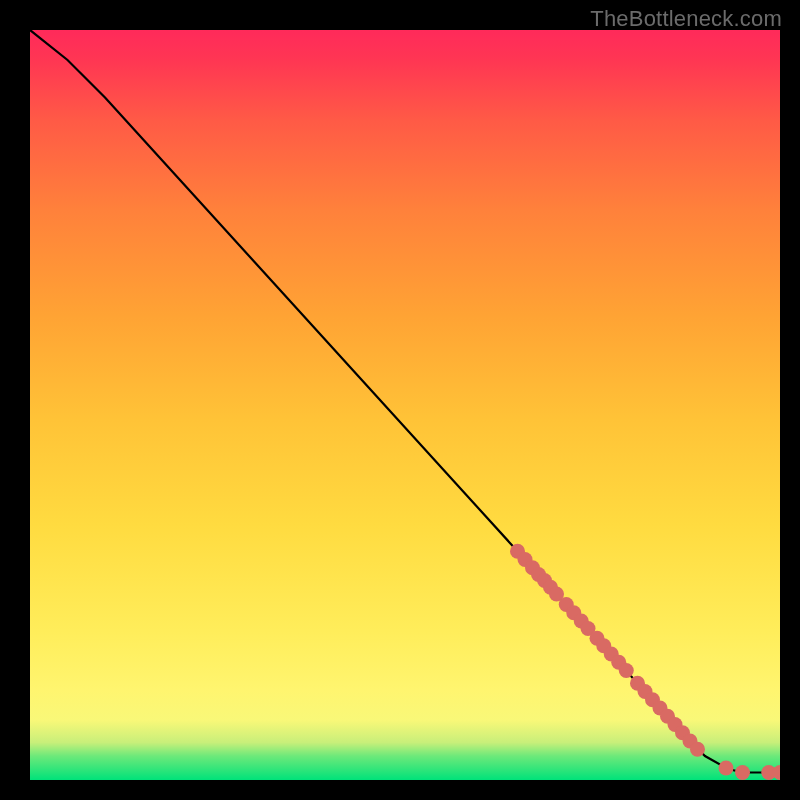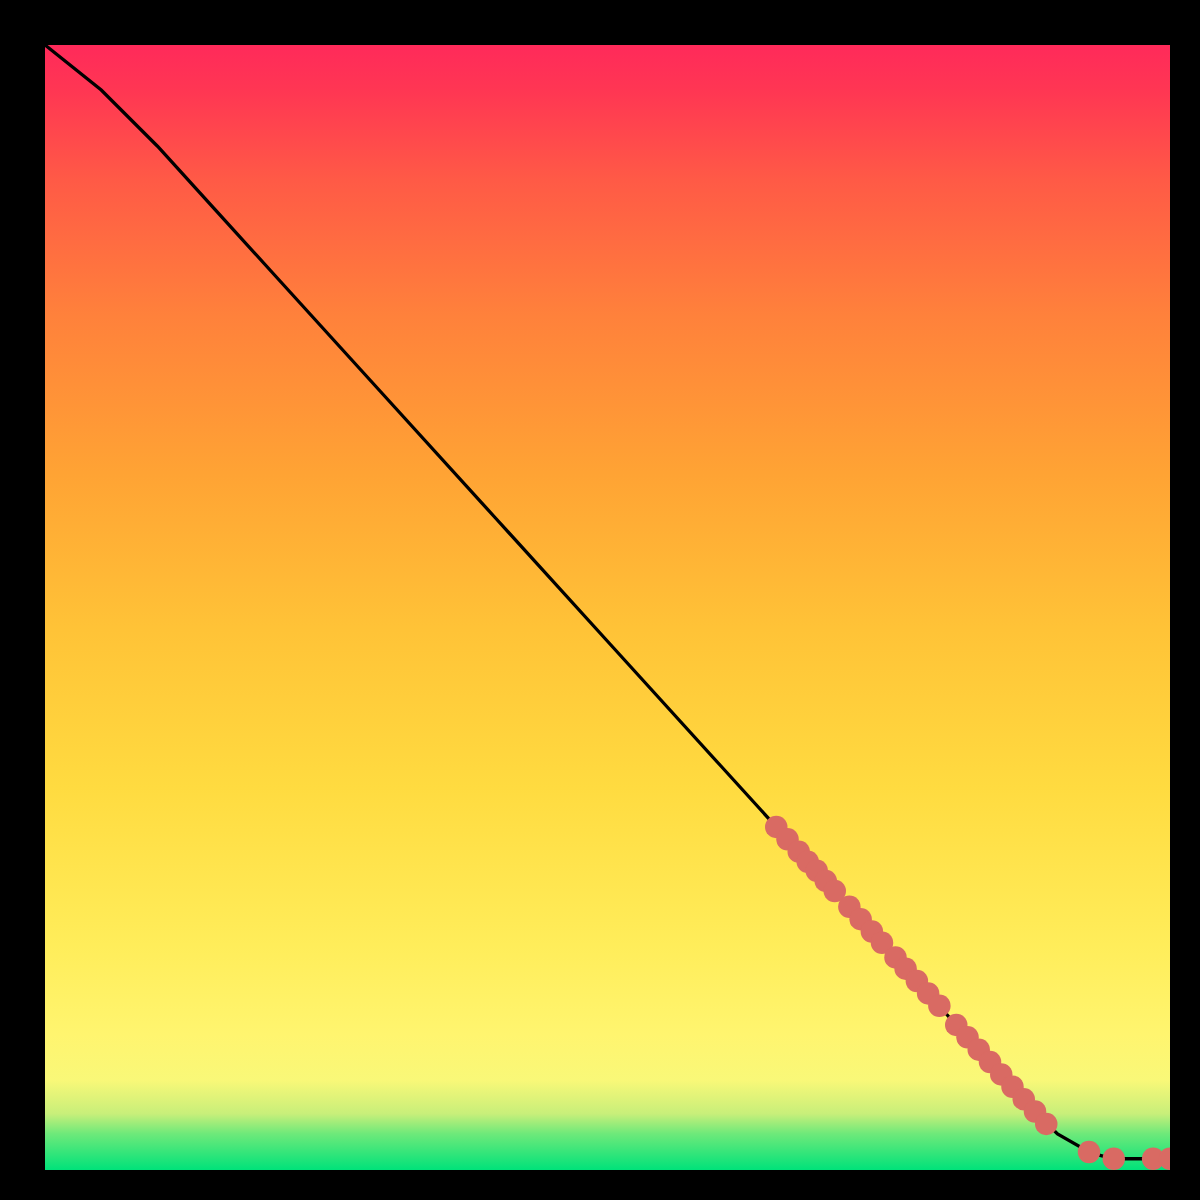--- a/index.html
+++ b/index.html
@@ -55,20 +55,21 @@
     left: 0;
     top: 0;
     width: 750px;
     height: 750px;
   }
 </style>
 </head>
 <body>
 
 <div id="stage">
+  <div id="watermark">TheBottleneck.com</div>
   <div id="plot-area">
     <svg id="overlay" viewBox="0 0 750 750">
       <path id="curve-path" fill="none" stroke="#000000" stroke-width="2.2" stroke-linecap="round" d="M0.00 0.00 L37.50 30.00 L75.00 67.50 L112.50 108.75 L150.00 150.00 L225.00 232.50 L300.00 315.00 L375.00 397.50 L450.00 480.00 L487.50 521.25 L525.00 562.50 L562.50 603.75 L600.00 645.00 L637.50 686.25 L660.00 711.00 L675.00 726.00 L697.50 738.75 L712.50 742.50 L750.00 742.50"></path>
       <g id="markers">
           <circle cx="487.50" cy="521.25" r="7.5" fill="#d96a63"></circle>
           <circle cx="495.00" cy="529.50" r="7.5" fill="#d96a63"></circle>
           <circle cx="502.50" cy="537.75" r="7.5" fill="#d96a63"></circle>
           <circle cx="508.50" cy="544.50" r="7.5" fill="#d96a63"></circle>
           <circle cx="514.50" cy="550.50" r="7.5" fill="#d96a63"></circle>
           <circle cx="520.50" cy="557.25" r="7.5" fill="#d96a63"></circle>

